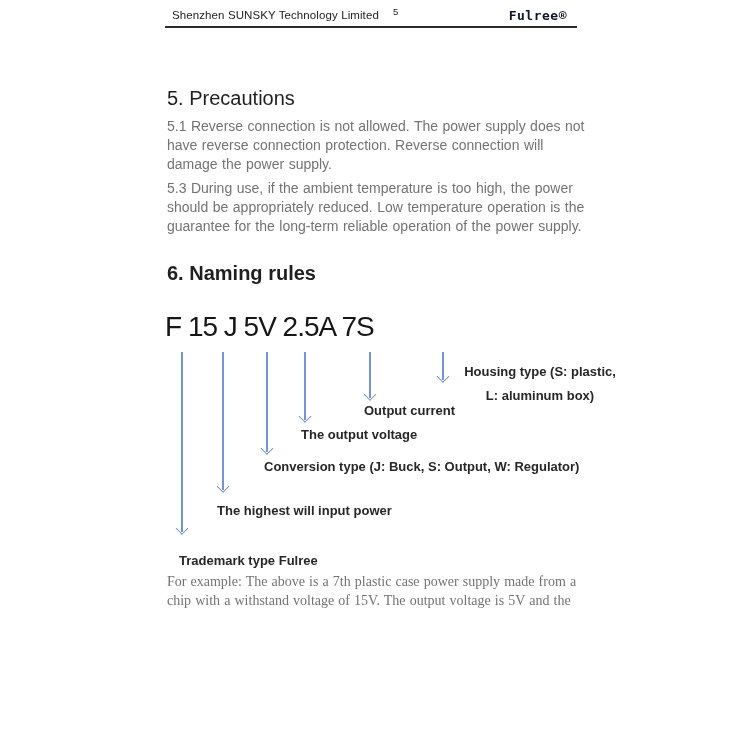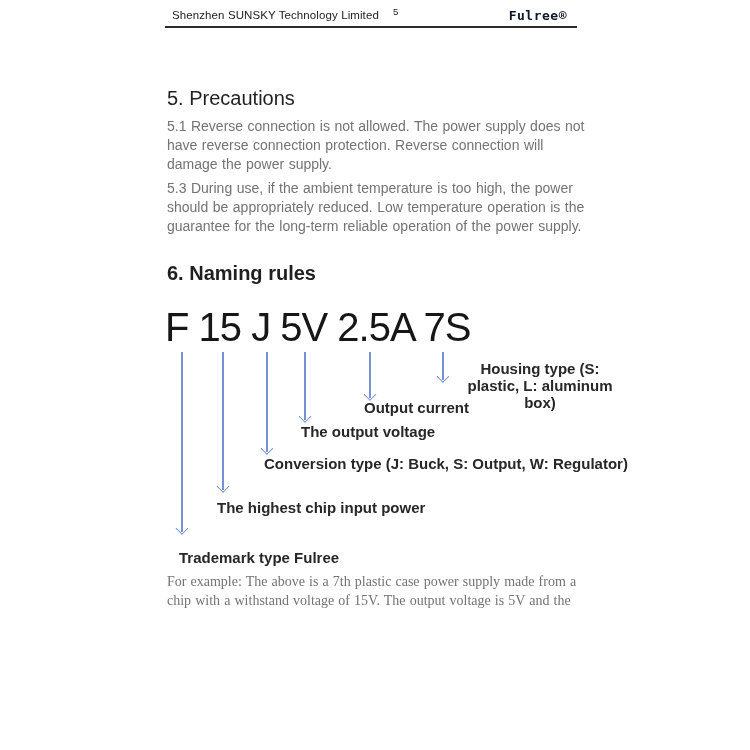--- a/index.html
+++ b/index.html
@@ -39,41 +39,41 @@
   .precaution-list p, .example {
     font-size: 14px; line-height: 19px; color: #737373;
     margin-bottom: 4.5px; word-spacing: 0.6px;
   }
   .h-naming {
     position: absolute; left: 167px; top: 262px;
     font-size: 20px; font-weight: bold; color: #1f1f1f;
   }
   .naming-code {
     position: absolute; left: 165px; top: 305px;
-    font-size: 40px; line-height: 44px; letter-spacing: -1px;
+    font-size: 28px; line-height: 44px; letter-spacing: -1px;
     color: #161616; white-space: nowrap; text-align: right;
   }
   
   .arrow { position: absolute; width: 1.5px; background: currentColor; color: #7592d4; }
   .arrow::after {
     content: ""; position: absolute; left: 50%; bottom: -1px;
     width: 8px; height: 8px;
     border-left: 1.5px solid currentColor; border-bottom: 1.5px solid currentColor;
     transform: translateX(-50%) rotate(-45deg);
   }
   .a-trademark  { left: 181px; top: 352px; height: 180px; }
   .a-chip       { left: 222px; top: 352px; height: 138px; }
   .a-conversion { left: 266px; top: 352px; height: 100px; }
   .a-voltage    { left: 304px; top: 352px; height: 68px;  }
   .a-current    { left: 369px; top: 352px; height: 46px;  }
   .a-housing    { left: 442px; top: 352px; height: 28px;  }
   
   .dlabel {
-    position: absolute; font-size: 15px; font-weight: bold;
-    color: #272727; line-height: 17px; white-space: nowrap;
+    position: absolute; font-size: 13px; font-weight: bold;
+    color: #272727; line-height: 24px; white-space: nowrap;
   }
   .l-housing   { left: 459px; top: 360px; width: 162px; text-align: center; white-space: normal; }
   .l-current   { left: 364px; top: 399px; }
   .l-voltage   { left: 301px; top: 423px; }
   .l-conversion{ left: 264px; top: 455px; }
   .l-chip      { left: 217px; top: 499px; }
   .l-trademark { left: 179px; top: 549px; text-align: right; }
   
   .example { position: absolute; left: 167px; top: 572px; width: 424px; font-family: Liberation Serif, serif; }
   .page-number {
@@ -106,20 +106,20 @@
   <div class="arrow a-chip" style="color: rgb(117, 146, 212);"></div>
   <div class="arrow a-conversion" style="color: rgb(117, 146, 212);"></div>
   <div class="arrow a-voltage" style="color: rgb(117, 146, 212);"></div>
   <div class="arrow a-current" style="color: rgb(117, 146, 212);"></div>
   <div class="arrow a-housing" style="color: rgb(117, 146, 212);"></div>
 
   <div class="dlabel l-housing">Housing type (S: plastic, L: aluminum box)</div>
   <div class="dlabel l-current">Output current</div>
   <div class="dlabel l-voltage">The output voltage</div>
   <div class="dlabel l-conversion">Conversion type (J: Buck, S: Output, W: Regulator)</div>
-  <div class="dlabel l-chip">The highest chip input power</div>
+  <div class="dlabel l-chip">The highest will input power</div>
   <div class="dlabel l-trademark">Trademark type Fulree</div>
 
   <p class="example">For example: The above is a 7th plastic case power supply made from a chip with a withstand voltage of 15V. The output voltage is 5V and the current is 2.5A.</p>
 
   <div class="page-number">5</div>
 
 </div>
 
 </body></html>

